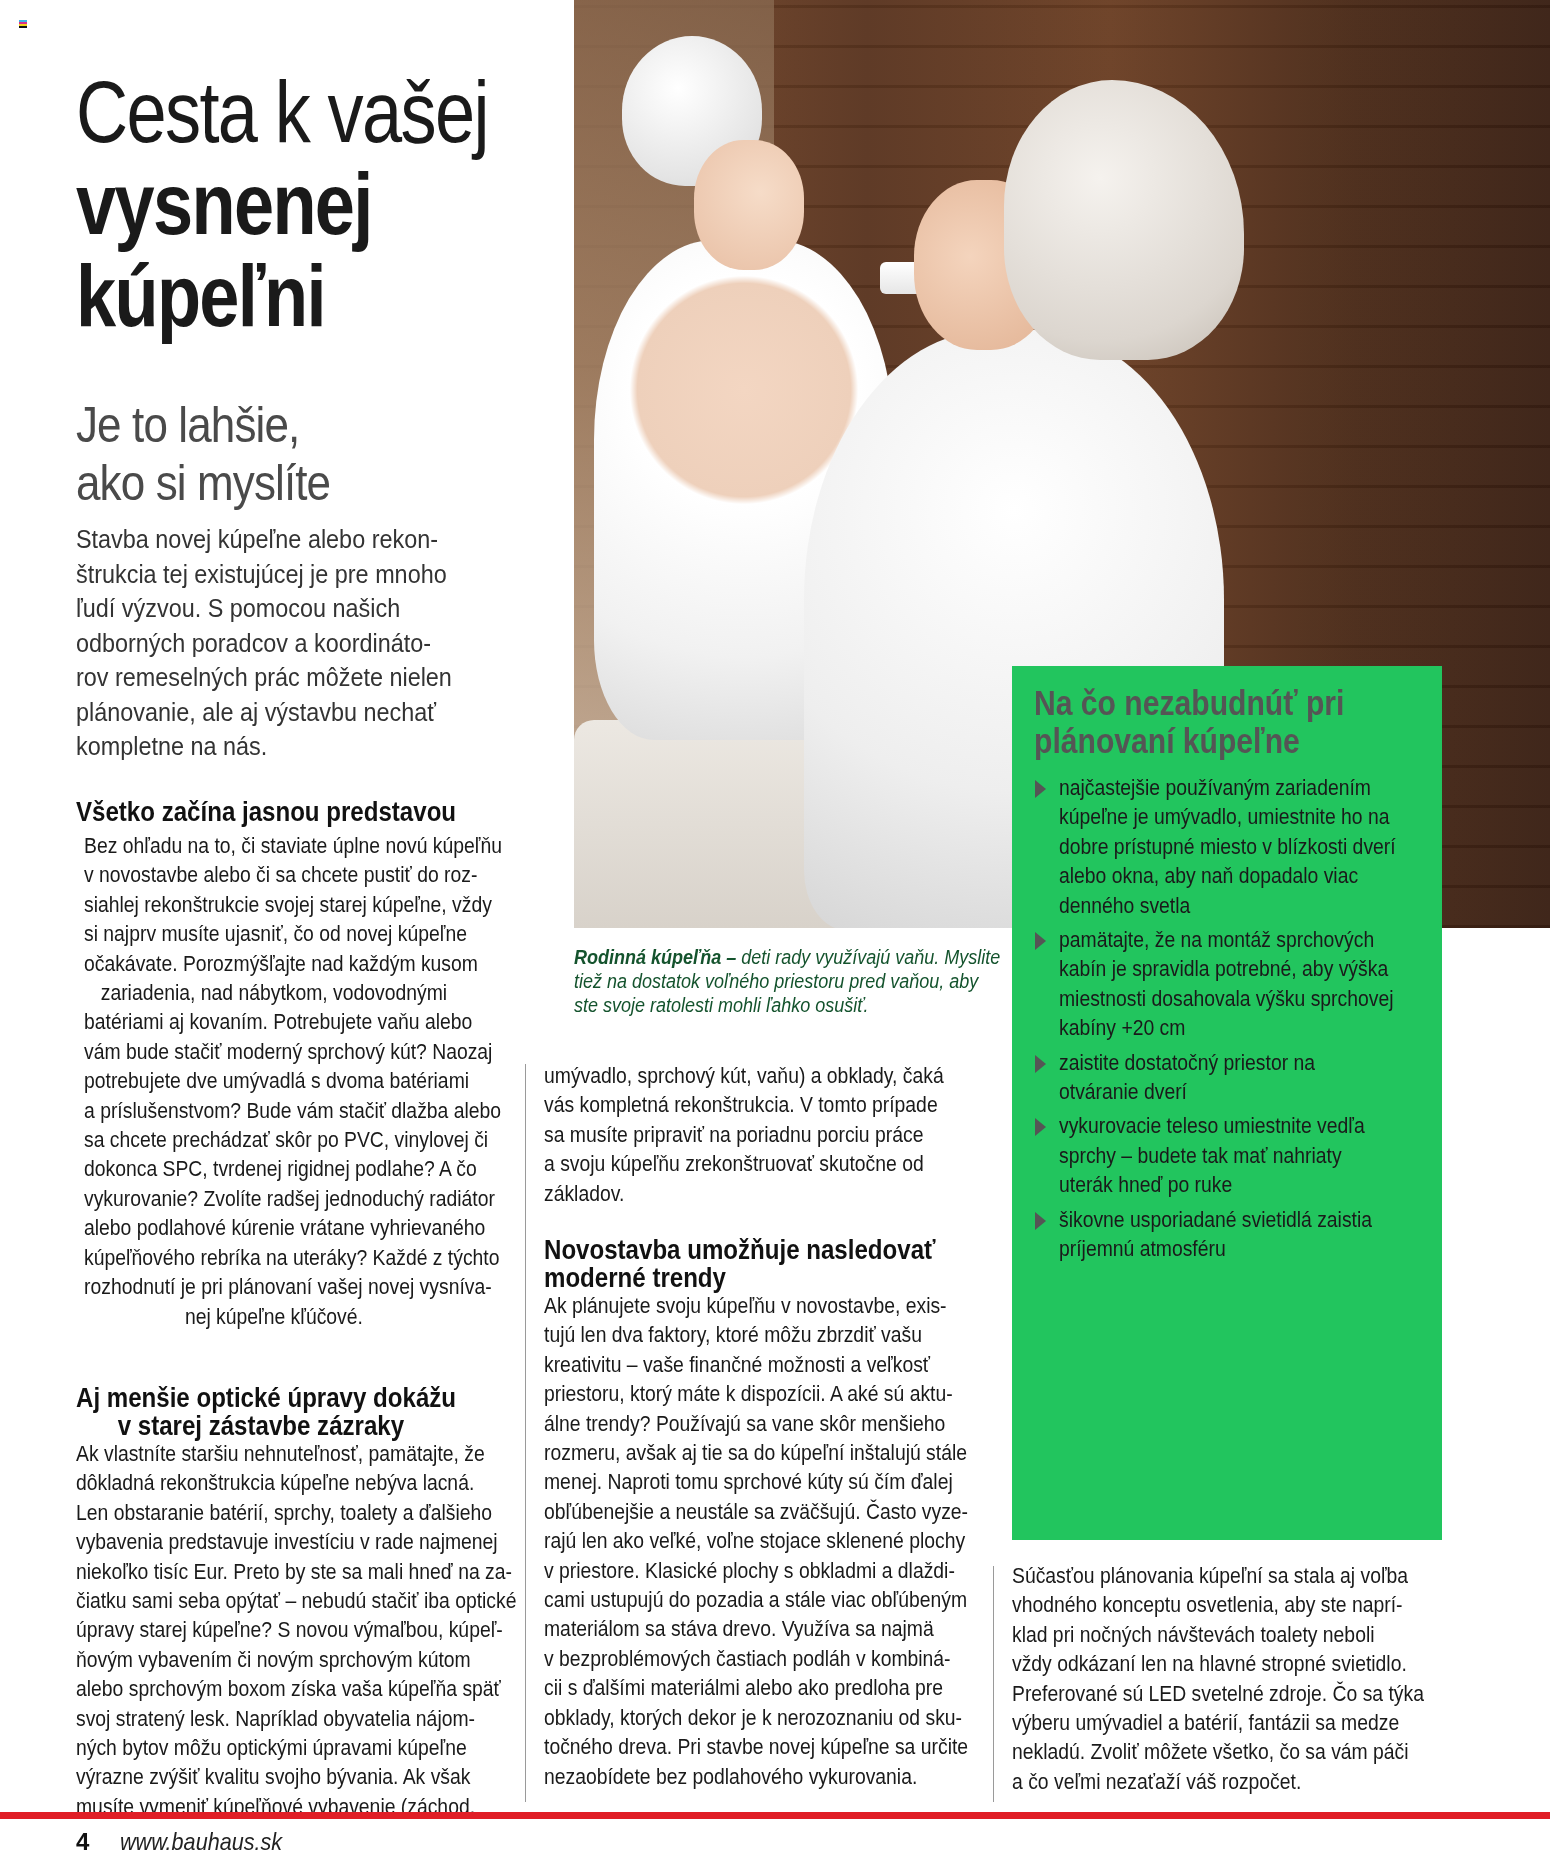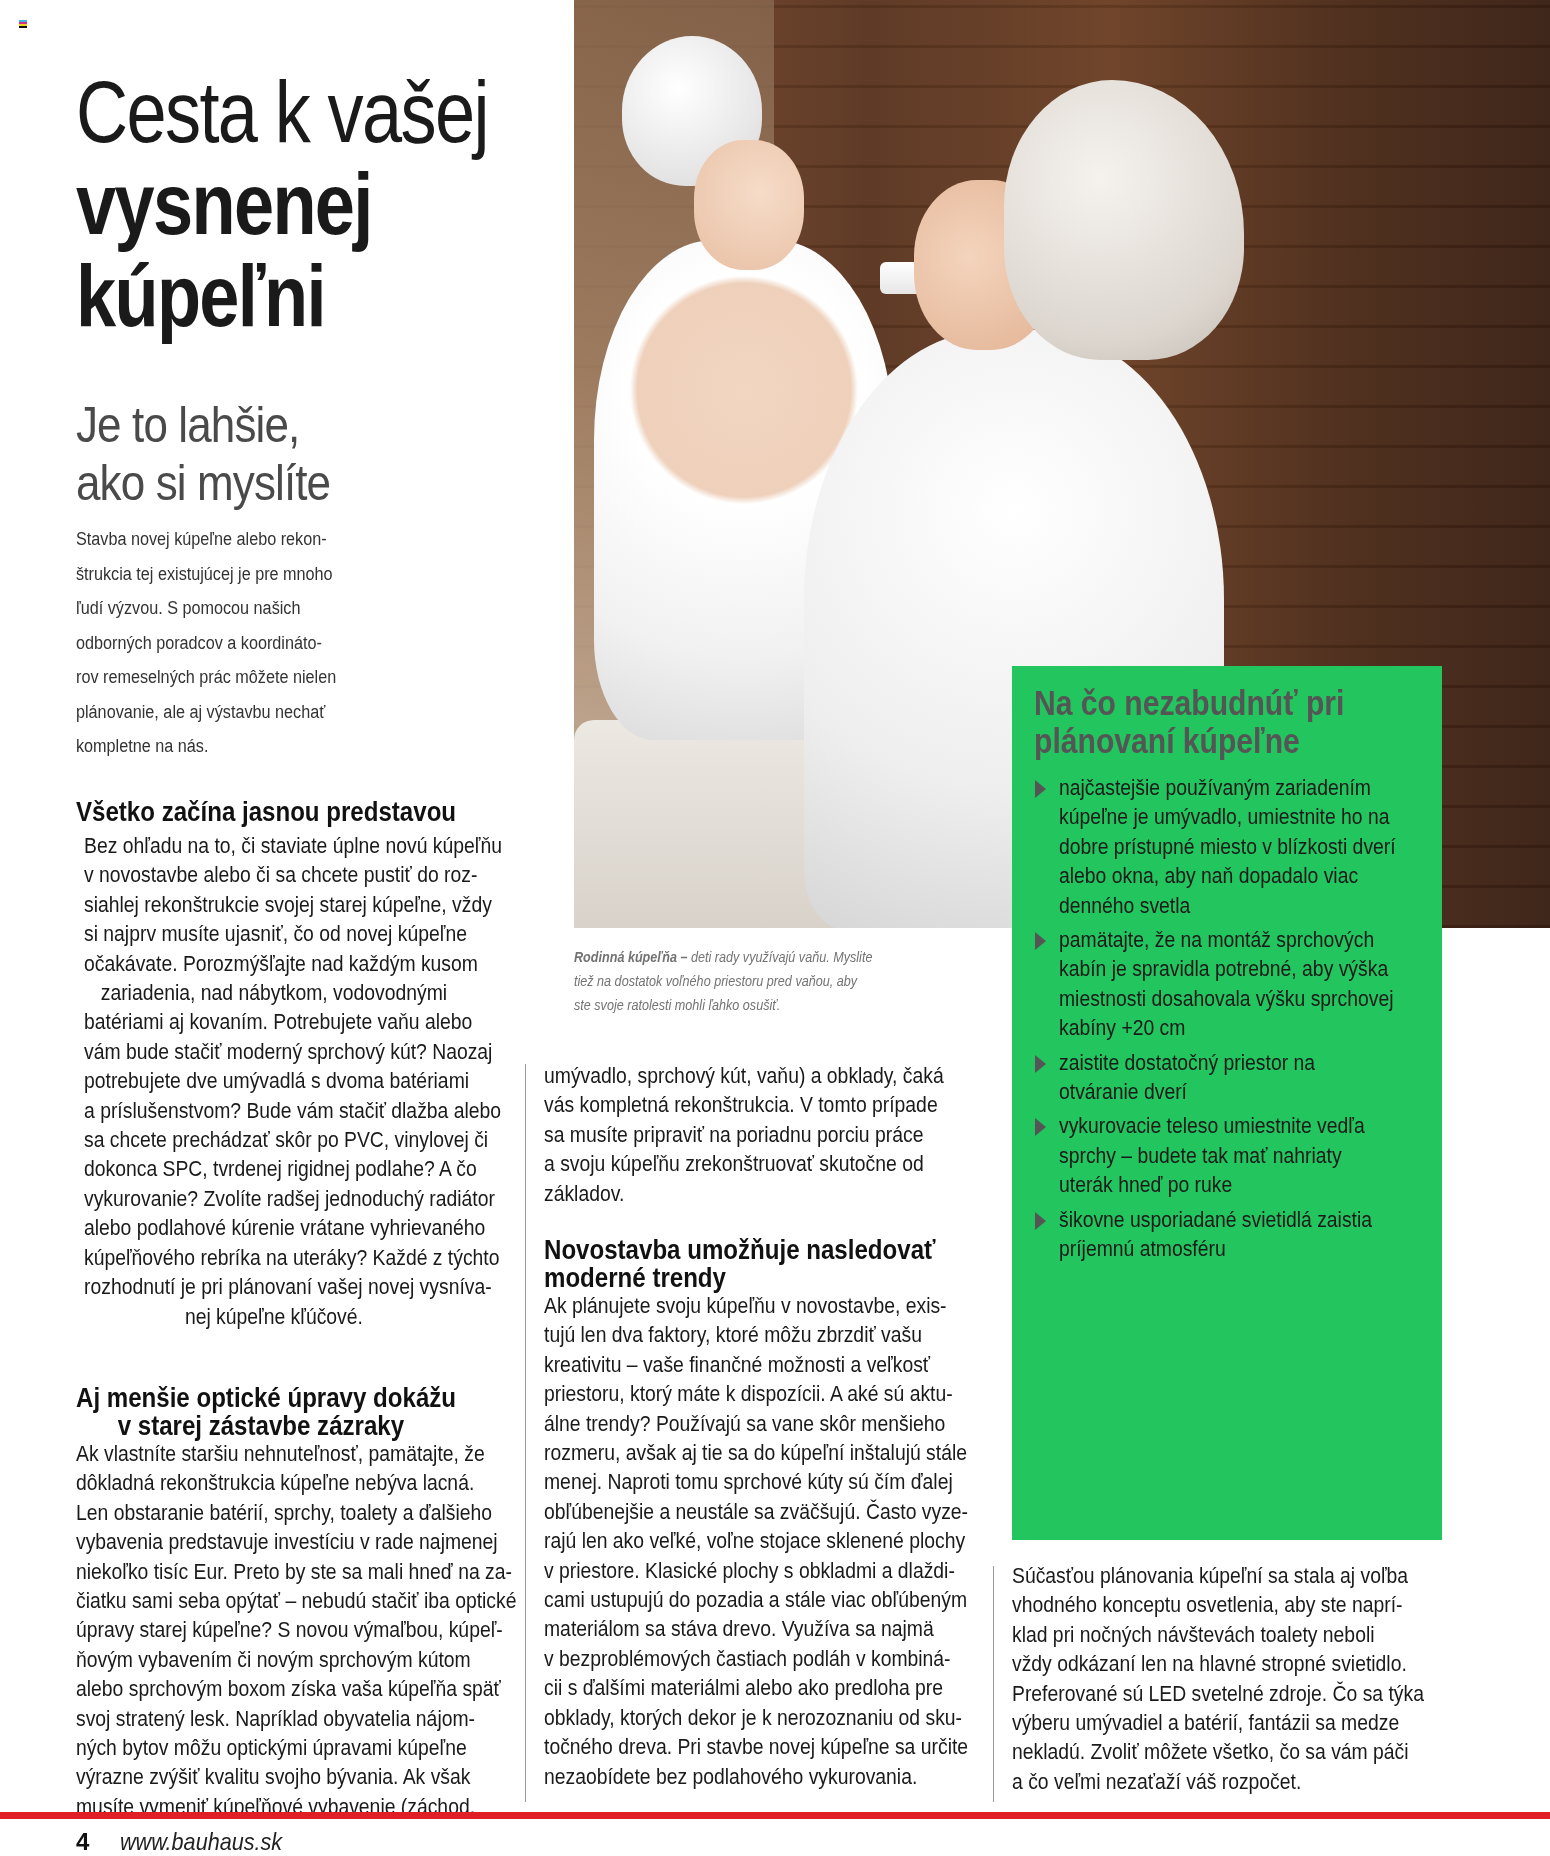--- a/index.html
+++ b/index.html
@@ -9,21 +9,21 @@
   .print-mark { position: absolute; left: 19px; top: 20px; width: 8px; height: 8px; }
   .print-mark i { display: block; height: 2px; }
 
   .title { position: absolute; left: 76px; top: 66px; width: 500px; line-height: 92px; letter-spacing: -2px; }
   .title .l1 { font-size: 88px; font-weight: 400; display: block; transform: scaleX(0.82); transform-origin: left; white-space: nowrap; }
   .title .l2, .title .l3 { font-size: 88px; font-weight: 700; display: block; transform: scaleX(0.82); transform-origin: left; white-space: nowrap; }
 
   .subtitle { position: absolute; left: 76px; top: 396px; font-size: 50px; line-height: 58px; color: #4a4a4a; letter-spacing: -1px; }
   .subtitle span { display: block; transform: scaleX(0.88); transform-origin: left; white-space: nowrap; }
 
-  .intro { position: absolute; left: 76px; top: 522px; width: 420px; font-size: 18px; line-height: 34.5px; color: #333; }
+  .intro { position: absolute; left: 76px; top: 522px; width: 420px; font-size: 26px; line-height: 34.5px; color: #333; }
   .intro span { display: block; white-space: nowrap; transform: scaleX(0.9); transform-origin: left; }
 
   .col { position: absolute; font-size: 21.5px; line-height: 29.4px; color: #1a1a1a; }
   .col .ln { display: block; white-space: nowrap; transform: scaleX(0.9); transform-origin: left; }
   .col h2 { font-size: 28px; line-height: 28px; font-weight: 700; color: #111; white-space: nowrap; transform: scaleX(0.86); transform-origin: left; }
   .col h2 span { display: block; }
 
   .col-left { left: 76px; width: 430px; text-align: center; }
   .col-mid { left: 544px; width: 430px; }
   .col-right { left: 1012px; width: 430px; }
@@ -38,21 +38,21 @@
     background: radial-gradient(ellipse at center, #4f5a2e 0%, #3a4222 55%, rgba(58,66,34,0) 72%); }
   .photo .tub { position: absolute; left: 0; top: 720px; width: 420px; height: 208px; background: linear-gradient(180deg,#ece8e2,#d8d2ca); border-radius: 20px 20px 0 0; }
   .photo .girl-towel-head { position: absolute; left: 48px; top: 36px; width: 140px; height: 150px; border-radius: 50% 50% 45% 45%; background: radial-gradient(circle at 40% 35%, #ffffff, #e4e4e4 70%, #cfcfcf); }
   .photo .girl-face { position: absolute; left: 120px; top: 140px; width: 110px; height: 130px; border-radius: 45%; background: radial-gradient(circle at 60% 40%, #f6dcc8, #e8bfa4); }
   .photo .girl-body { position: absolute; left: 20px; top: 240px; width: 300px; height: 500px; border-radius: 40% 40% 20% 20%; background: radial-gradient(circle at 50% 30%, #f3d6c2 0%, #eed0bb 28%, #ffffff 30%, #f1f1f1 70%, #dcdcdc); }
   .photo .jar { position: absolute; left: 306px; top: 262px; width: 46px; height: 32px; border-radius: 6px; background: linear-gradient(180deg,#ffffff,#e6e6e6); }
   .photo .mom-towel-head { position: absolute; left: 430px; top: 80px; width: 240px; height: 280px; border-radius: 45% 55% 40% 40%; background: radial-gradient(circle at 40% 35%, #f5f2ee, #dcd6cf 70%, #c4bcb2); }
   .photo .mom-face { position: absolute; left: 340px; top: 180px; width: 140px; height: 170px; border-radius: 45%; background: radial-gradient(circle at 40% 45%, #f4d4bd, #e2b394); }
   .photo .mom-robe { position: absolute; left: 230px; top: 330px; width: 420px; height: 600px; border-radius: 45% 45% 10% 10%; background: radial-gradient(circle at 50% 30%, #ffffff, #eeeeee 60%, #d6d6d6); }
 
-  .caption { position: absolute; left: 574px; top: 945px; width: 420px; font-size: 14px; line-height: 24px; font-style: italic; color: #737373; }
+  .caption { position: absolute; left: 574px; top: 945px; width: 420px; font-size: 20px; line-height: 24px; font-style: italic; color: #14532d; }
   .caption span { display: block; white-space: nowrap; transform: scaleX(0.9); transform-origin: left; }
   .caption b { font-weight: 700; }
 
   .tipbox { position: absolute; left: 1012px; top: 666px; width: 430px; height: 874px; background: #22c55e; padding: 18px 22px 0 22px; }
   .tipbox h3 { font-size: 35px; line-height: 38px; font-weight: 700; color: #555555; white-space: nowrap; transform: scaleX(0.86); transform-origin: left; margin-bottom: 14px; }
   .tipbox h3 span { display: block; }
   .tipbox ul { list-style: none; }
   .tipbox li { position: relative; padding-left: 25px; font-size: 21.5px; line-height: 29.4px; color: #1a1a1a; margin-bottom: 5px; }
   .tipbox li .ln { display: block; white-space: nowrap; transform: scaleX(0.9); transform-origin: left; }
   .tipbox li .bullet { position: absolute; left: 1px; top: 6px; width: 0; height: 0; border-top: 9px solid transparent; border-bottom: 9px solid transparent; border-left: 11px solid #555555; }

